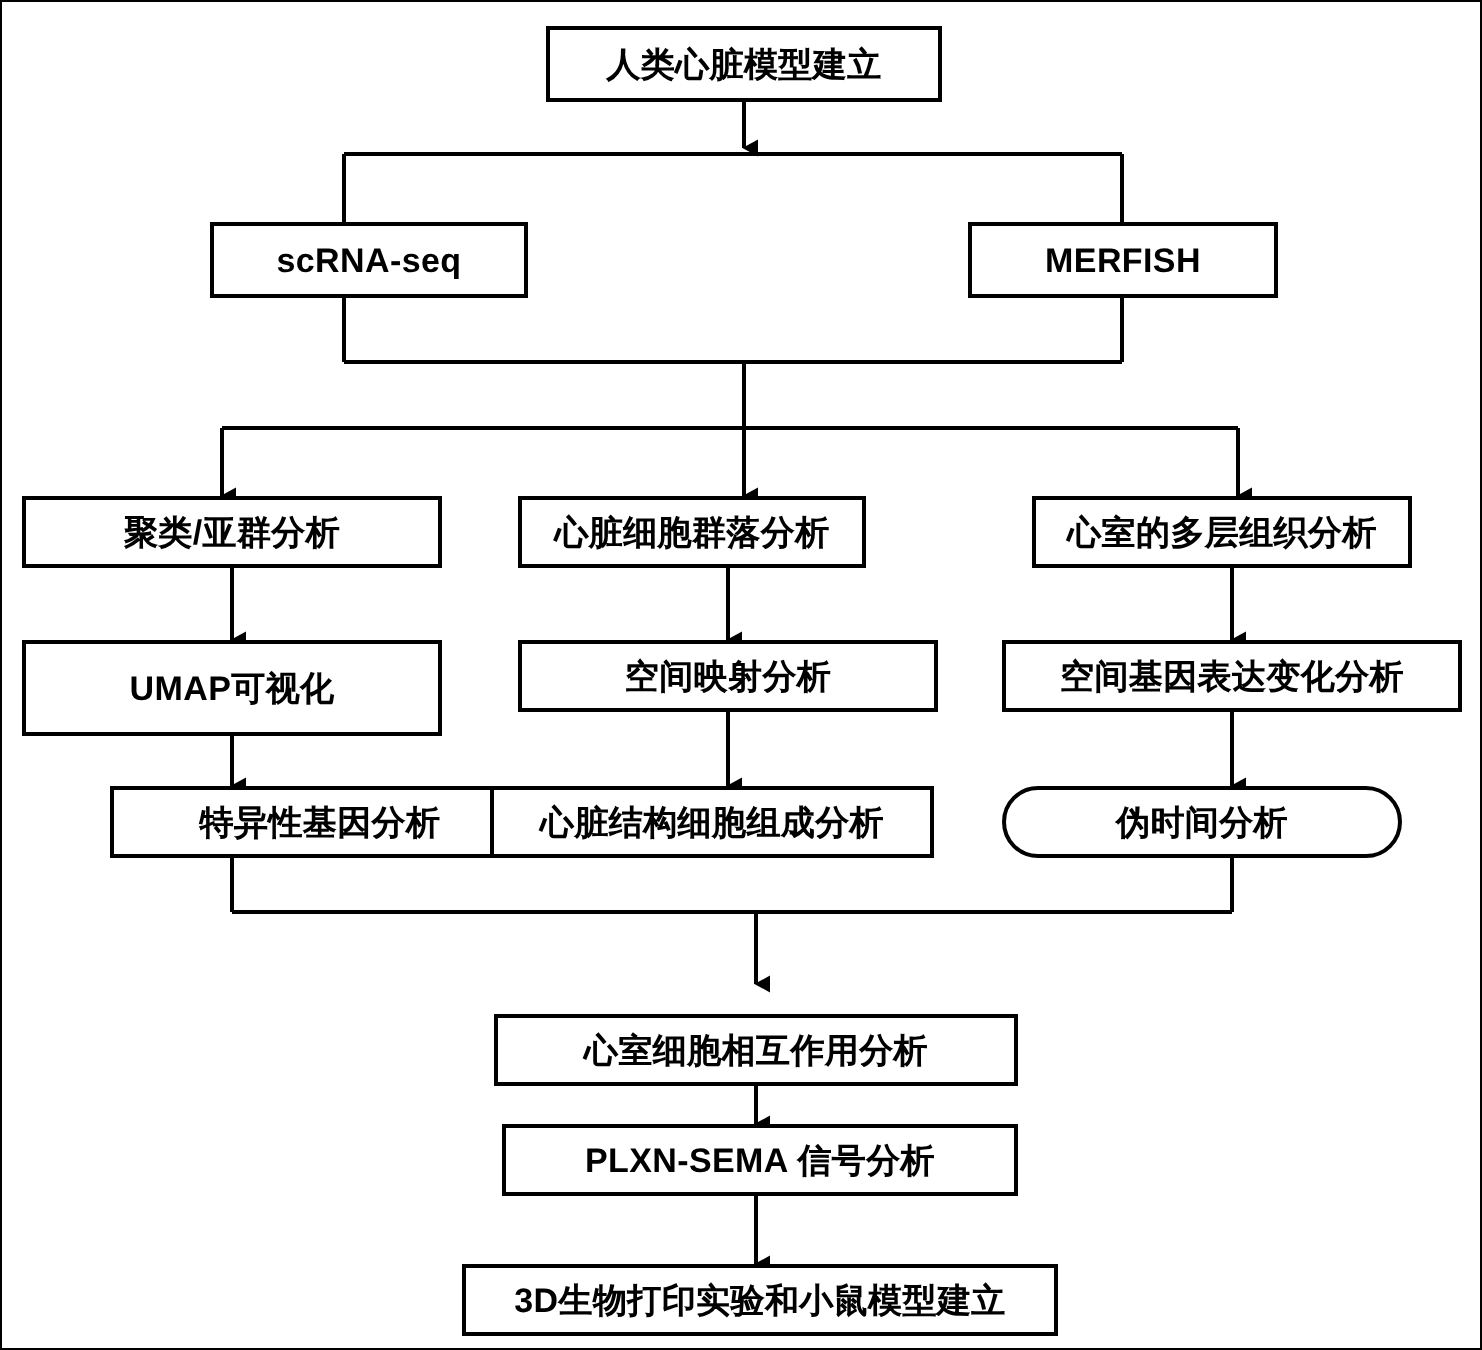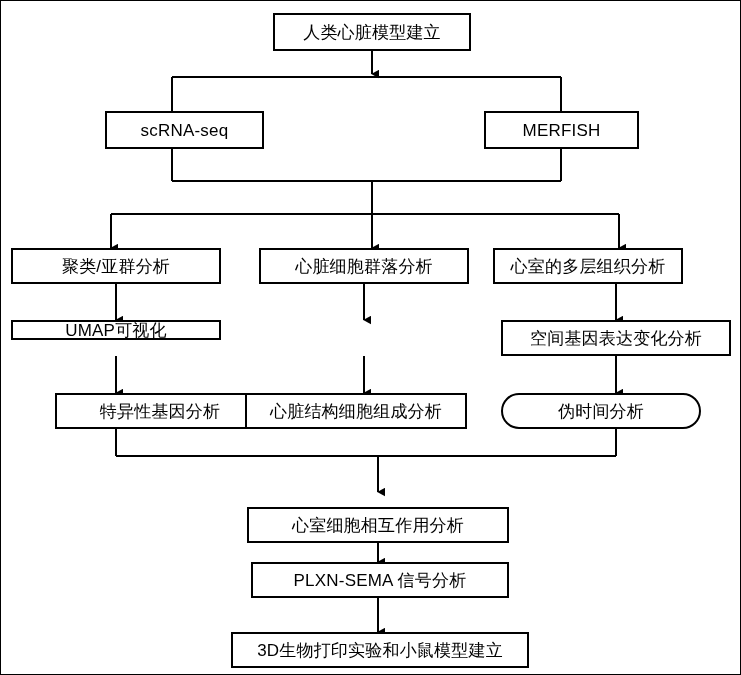--- a/index.html
+++ b/index.html
@@ -38,20 +38,21 @@
     justify-content: center;
     color: #000000;
     font-size: 17px;
     line-height: 1;
     white-space: nowrap;
     letter-spacing: 0.2px;
   }
   .node-label {
     display: block;
     text-align: right;
+    font-weight: bold;
   }
 </style>
 </head>
 <body>
 
 <div id="flowchart-root">
 
   <svg id="flow-svg" viewBox="0 0 741 675" xmlns="http://www.w3.org/2000/svg">
     <defs>
       <marker id="arrowhead" markerWidth="9" markerHeight="9" refX="4.5" refY="7.6" orient="auto" markerUnits="userSpaceOnUse">
@@ -105,32 +106,35 @@
   </div>
 
   <div class="node-box" style="left:483px; top:110px; width:155px; height:38px;">
     <span class="node-label">MERFISH</span>
   </div>
 
   <div class="node-box" style="left:10px; top:247px; width:210px; height:36px;">
     <span class="node-label">聚类/亚群分析</span>
   </div>
 
-  <div class="node-box" style="left:258px; top:247px; width:210px; height:36px;">
+  <div class="node-box" style="left:258px; top:247px; width:174px; height:36px;">
     <span class="node-label">心脏细胞群落分析</span>
   </div>
 
-  <div class="node-box" style="left:492px; top:247px; width:190px; height:36px;">
+  <div class="node-box" style="left:515px; top:247px; width:190px; height:36px;">
     <span class="node-label">心室的多层组织分析</span>
   </div>
 
-  <div class="node-box" style="left:10px; top:319px; width:210px; height:20px;">
+  <div class="node-box" style="left:10px; top:319px; width:210px; height:48px;">
     <span class="node-label">UMAP可视化</span>
   </div>
 
+  <div class="node-box" style="left:258px; top:319px; width:210px; height:36px;">
+    <span class="node-label">空间映射分析</span>
+  </div>
 
   <div class="node-box" style="left:500px; top:319px; width:230px; height:36px;">
     <span class="node-label">空间基因表达变化分析</span>
   </div>
 
   <div class="node-box" style="left:10px; top:392px; width:210px; height:36px;margin-left:44px;">
     <span class="node-label">特异性基因分析</span>
   </div>
 
   <div class="node-box" style="left:244px; top:392px; width:222px; height:36px;">

